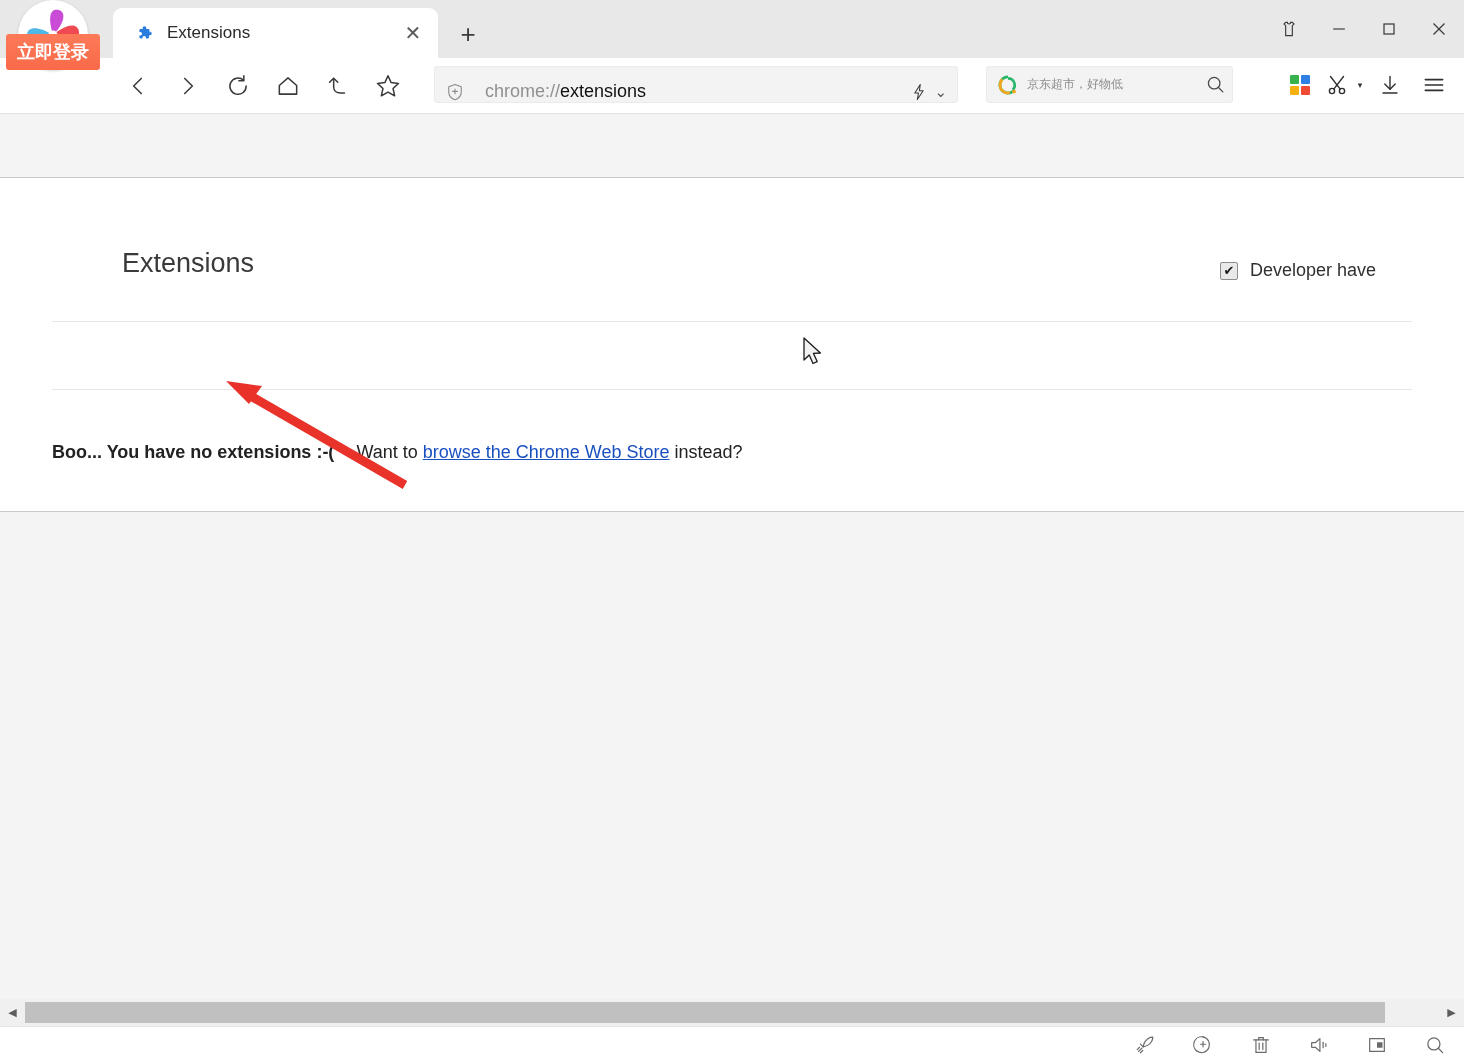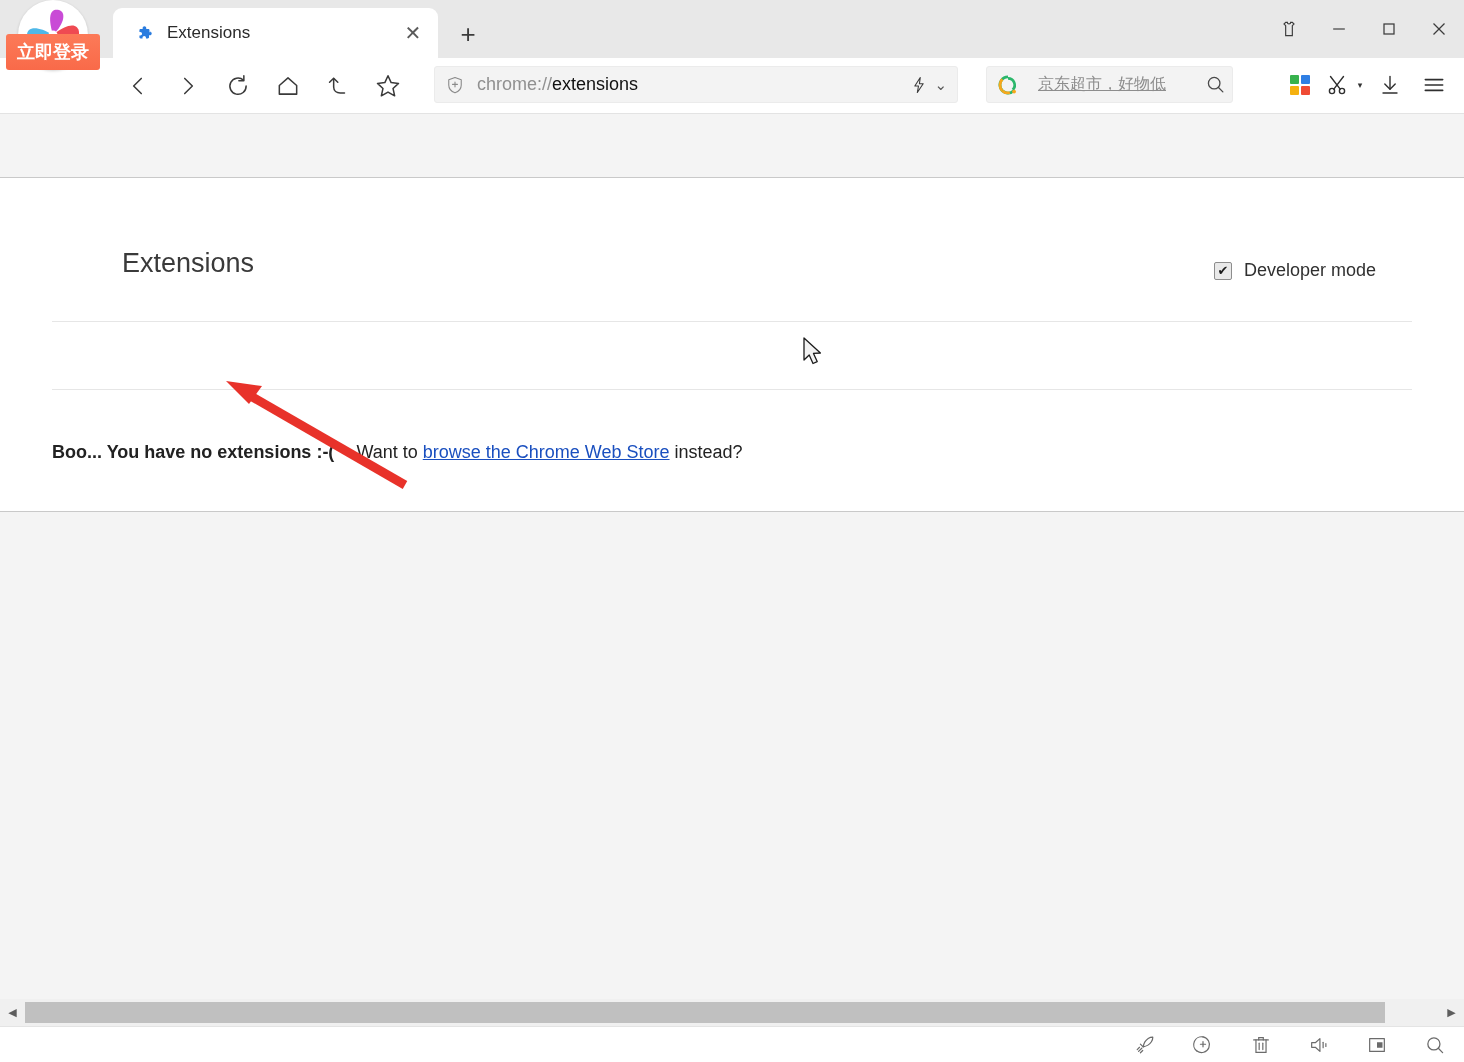--- a/index.html
+++ b/index.html
@@ -84,42 +84,42 @@
     width: 50px; height: 50px;
     display: flex; align-items: center; justify-content: center;
     color: #3a3a3a;
   }
   .omnibox {
     position: absolute; left: 434px; top: 66px;
     width: 524px; height: 37px;
     background: #f3f3f3;
     border: 1px solid #ebebeb;
     border-radius: 3px;
-    display: flex; align-items: center;
+    display: flex; align-items: flex-end; gap: 8px;
   }
   .omnibox-shield { margin-left: 10px; width: 20px; height: 20px; flex: none; color: #8a8a8a; }
   .omnibox-url {
     margin-left: 12px; font-size: 18px; color: #111111; white-space: nowrap; flex: 1;
   }
   .omnibox-url .scheme { color: #909090; }
   .omnibox-right { display: flex; align-items: center; margin-right: 10px; color: #555; }
 
   .searchbox {
     position: absolute; left: 986px; top: 66px;
     width: 247px; height: 37px;
     background: #f3f3f3;
     border: 1px solid #ebebeb;
     border-radius: 3px;
     display: flex; align-items: center;
     overflow: hidden;
   }
   .search-logo { margin-left: 10px; width: 22px; height: 22px; flex: none; }
   .search-ph {
-    margin-left: 19px; font-size: 16px; color: #8d8d8d; white-space: nowrap;
-    flex: 1; overflow: hidden; text-decoration: underline;
+    margin-left: 8px; font-size: 12px; color: #8d8d8d; white-space: nowrap;
+    flex: 1; overflow: hidden;
   }
   .search-go { width: 34px; flex: none; display: flex; align-items: center; justify-content: center; color: #4a4a4a; }
 
   .tool-right { position: absolute; right: 8px; top: 62px; height: 46px; display: flex; align-items: center; }
   .toolicon {
     width: 44px; height: 44px;
     display: flex; align-items: center; justify-content: center;
     color: #2f2f2f;
   }
   .caret { width: 16px; display: flex; align-items: center; justify-content: center; color: #333; font-size: 9px; }
@@ -394,21 +394,21 @@
 </div>
 
 <div class="blankbar"></div>
 
 <div class="page">
   <div class="page-inner">
     <h1 class="page-title">Extensions</h1>
 
     <div class="devmode">
       <span class="devcheck">✔</span>
-      <span class="devlabel">Developer mode</span>
+      <span class="devlabel">Developer have</span>
     </div>
 
     <div class="divider one"></div>
 
 
     <div class="divider two"></div>
 
     <div class="emptyrow">
       <span class="bold">Boo... You have no extensions :-(</span><span class="gap"></span><span>Want to </span><a href="#">browse the Chrome Web Store</a><span> instead?</span>
     </div>

